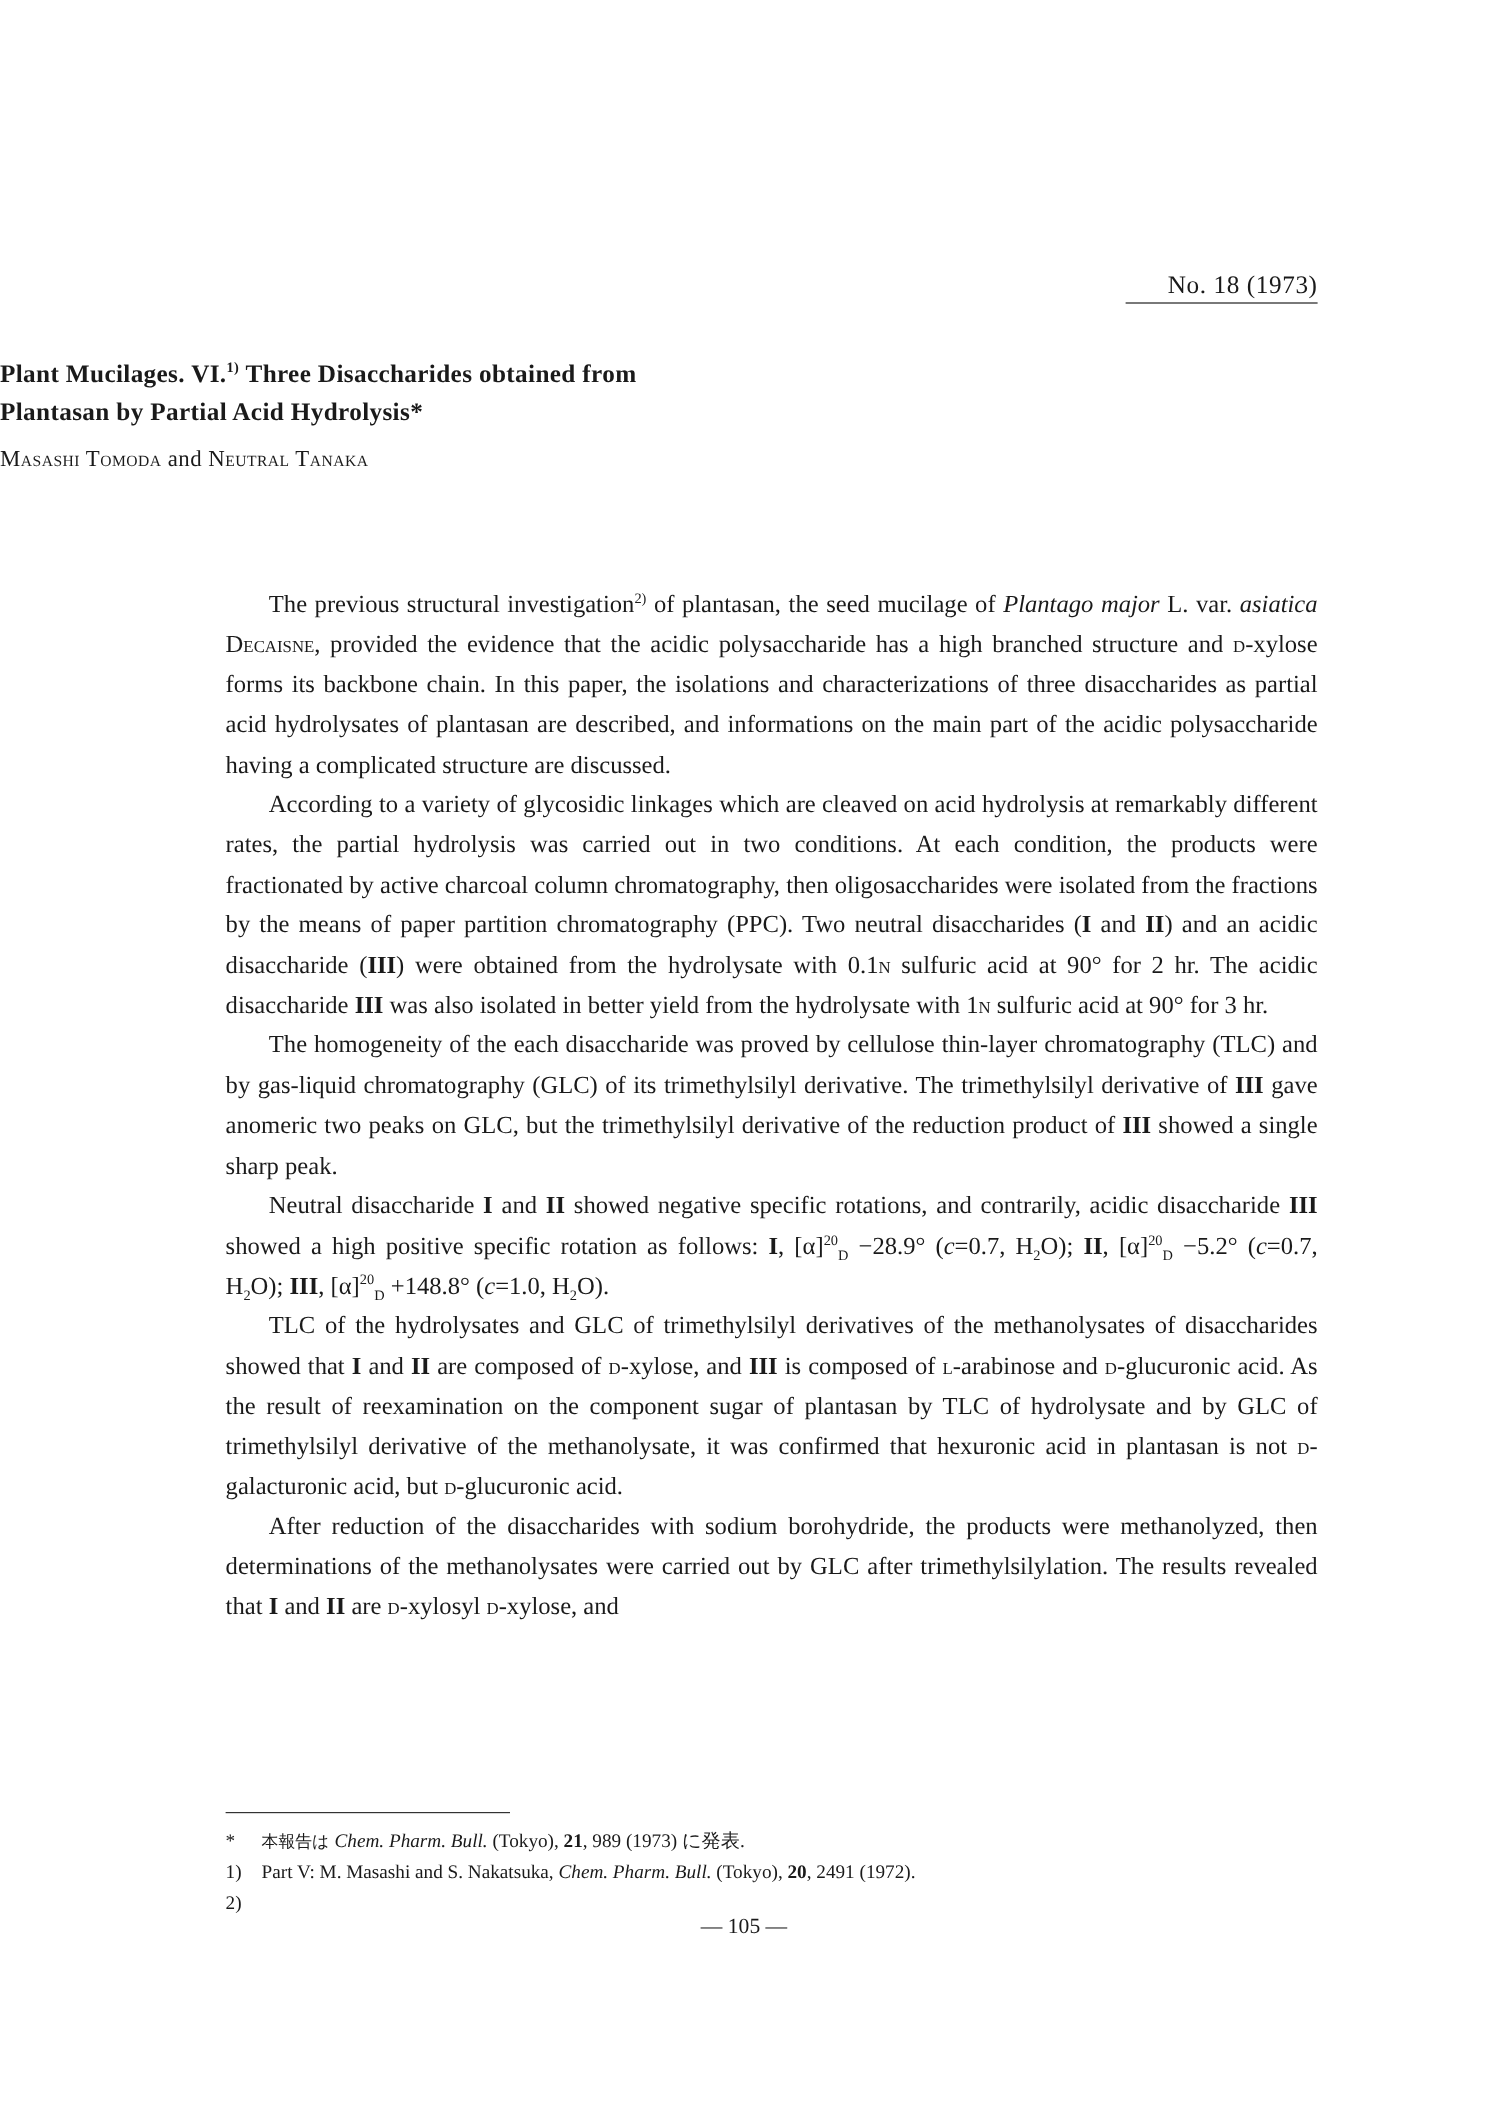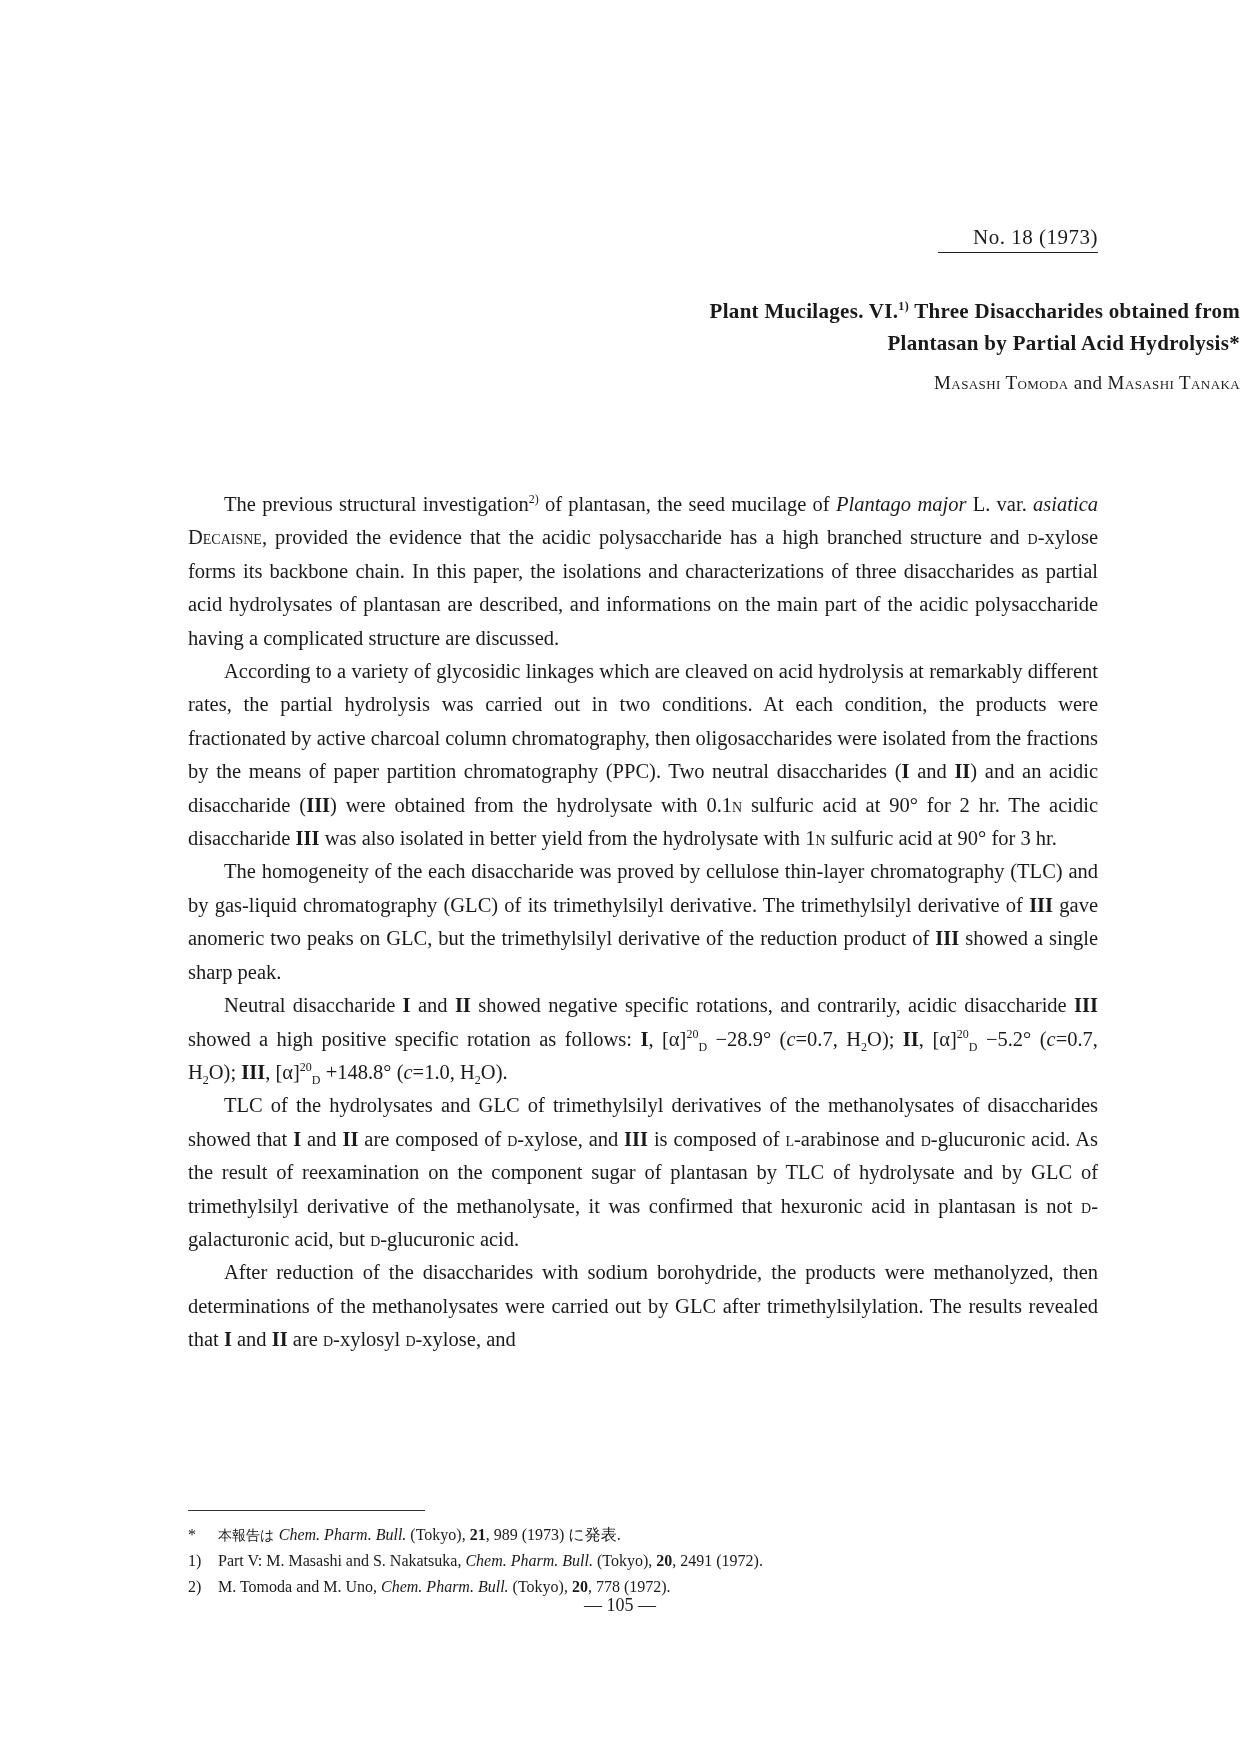--- a/index.html
+++ b/index.html
@@ -4,21 +4,21 @@
 <style>
   html, body { margin: 0; padding: 0; background: #ffffff; }
   body { width: 1240px; height: 1755px; position: relative; overflow: hidden;
          font-family: "Liberation Serif", "DejaVu Serif", serif; color: #1a1a1a; }
   .page { position: absolute; left: 0; top: 0; width: 1240px; height: 1411px; }
 
   .header-no { position: absolute; top: 225px; left: 938px; width: 160px;
                font-size: 21px; text-align: right; padding-bottom: 2px;
                border-bottom: 1.5px solid #222; letter-spacing: 0.5px; }
 
-  .title-block { position: absolute; top: 290px; left: 0; width: 1240px; text-align: right; }
+  .title-block { position: absolute; top: 290px; left: 0; width: 1240px; text-align: left; }
   .title-line { font-size: 21px; font-weight: bold; line-height: 32px; letter-spacing: 0.3px; }
   .title-line sup { font-size: 12px; }
   .authors { margin-top: 10px; font-size: 19px; line-height: 28px; letter-spacing: 0.4px; }
   .sc { font-variant: small-caps; }
   .authors-jp { margin-top: 18px; font-size: 19px; font-family: "DejaVu Sans", sans-serif;
                 letter-spacing: 1px; color: #222; }
 
   .body { position: absolute; top: 488px; left: 188px; width: 910px;
           font-size: 20.5px; line-height: 33.4px; text-align: justify; }
   .body p { margin: 0; text-indent: 36px; }
@@ -40,21 +40,21 @@
 </head>
 <body>
 
 <div class="page">
 
   <div class="header-no">No. 18 (1973)</div>
 
   <div class="title-block">
     <div class="title-line"><span>Plant Mucilages. VI.</span><sup>1)</sup><span> Three Disaccharides obtained from</span></div>
     <div class="title-line">Plantasan by Partial Acid Hydrolysis*</div>
-    <div class="authors"><span class="sc">Masashi Tomoda</span><span> and </span><span class="sc">Masashi Tanaka</span></div>
+    <div class="authors"><span class="sc">Masashi Tomoda</span><span> and </span><span class="sc">Neutral Tanaka</span></div>
   </div>
 
   <div class="body">
     <p><span>The previous structural investigation</span><sup>2)</sup><span> of plantasan, the seed mucilage of </span><i>Plantago major</i><span> L. var. </span><i>asiatica</i><span> </span><span class="sc">Decaisne</span><span>, provided the evidence that the acidic polysaccharide has a high branched structure and </span><span class="sc">d</span><span>-xylose forms its backbone chain.  In this paper, the isolations and characterizations of three disaccharides as partial acid hydrolysates of plantasan are described, and informations on the main part of the acidic polysaccharide having a complicated structure are discussed.</span></p>
 
     <p><span>According to a variety of glycosidic linkages which are cleaved on acid hydrolysis at remarkably different rates, the partial hydrolysis was carried out in two conditions.  At each condition, the products were fractionated by active charcoal column chromatography, then oligosaccharides were isolated from the fractions by the means of paper partition chromatography (PPC).  Two neutral disaccharides (</span><b>I</b><span> and </span><b>II</b><span>) and an acidic disaccharide (</span><b>III</b><span>) were obtained from the hydrolysate with 0.1</span><span class="sc">n</span><span> sulfuric acid at 90° for 2 hr.  The acidic disaccharide </span><b>III</b><span> was also isolated in better yield from the hydrolysate with 1</span><span class="sc">n</span><span> sulfuric acid at 90° for 3 hr.</span></p>
 
     <p><span>The homogeneity of the each disaccharide was proved by cellulose thin-layer chromatography (TLC) and by gas-liquid chromatography (GLC) of its trimethylsilyl derivative.  The trimethylsilyl derivative of </span><b>III</b><span> gave anomeric two peaks on GLC, but the trimethylsilyl derivative of the reduction product of </span><b>III</b><span> showed a single sharp peak.</span></p>
 
     <p><span>Neutral disaccharide </span><b>I</b><span> and </span><b>II</b><span> showed negative specific rotations, and contrarily, acidic disaccharide </span><b>III</b><span> showed a high positive specific rotation as follows: </span><b>I</b><span>, [α]</span><sup>20</sup><sub>D</sub><span> −28.9° (</span><i>c</i><span>=0.7, H</span><sub>2</sub><span>O); </span><b>II</b><span>, [α]</span><sup>20</sup><sub>D</sub><span> −5.2° (</span><i>c</i><span>=0.7, H</span><sub>2</sub><span>O); </span><b>III</b><span>, [α]</span><sup>20</sup><sub>D</sub><span> +148.8° (</span><i>c</i><span>=1.0, H</span><sub>2</sub><span>O).</span></p>
@@ -70,18 +70,17 @@
     <div class="fn">
         <span class="fn-mark">*</span>
         <span><span style="font-family:'DejaVu Sans',sans-serif;font-size:14px;">本報告は </span><i>Chem. Pharm. Bull.</i><span> (Tokyo), </span><b>21</b><span>, 989 (1973) に発表.</span></span>
       </div>
     <div class="fn">
         <span class="fn-mark">1)</span>
         <span><span>Part V: M. Masashi and S. Nakatsuka, </span><i>Chem. Pharm. Bull.</i><span> (Tokyo), </span><b>20</b><span>, 2491 (1972).</span></span>
       </div>
     <div class="fn">
         <span class="fn-mark">2)</span>
-        <span><span>M. Tomoda and M. Uno, </span><i>Chem. Pharm. Bull.</i><span> (Tokyo), </span><b>20</b><span>, 778 (1972).</span></span>
       </div>
   </div>
 
   <div class="page-number">— 105 —</div>
 </div>
 
 </body></html>

